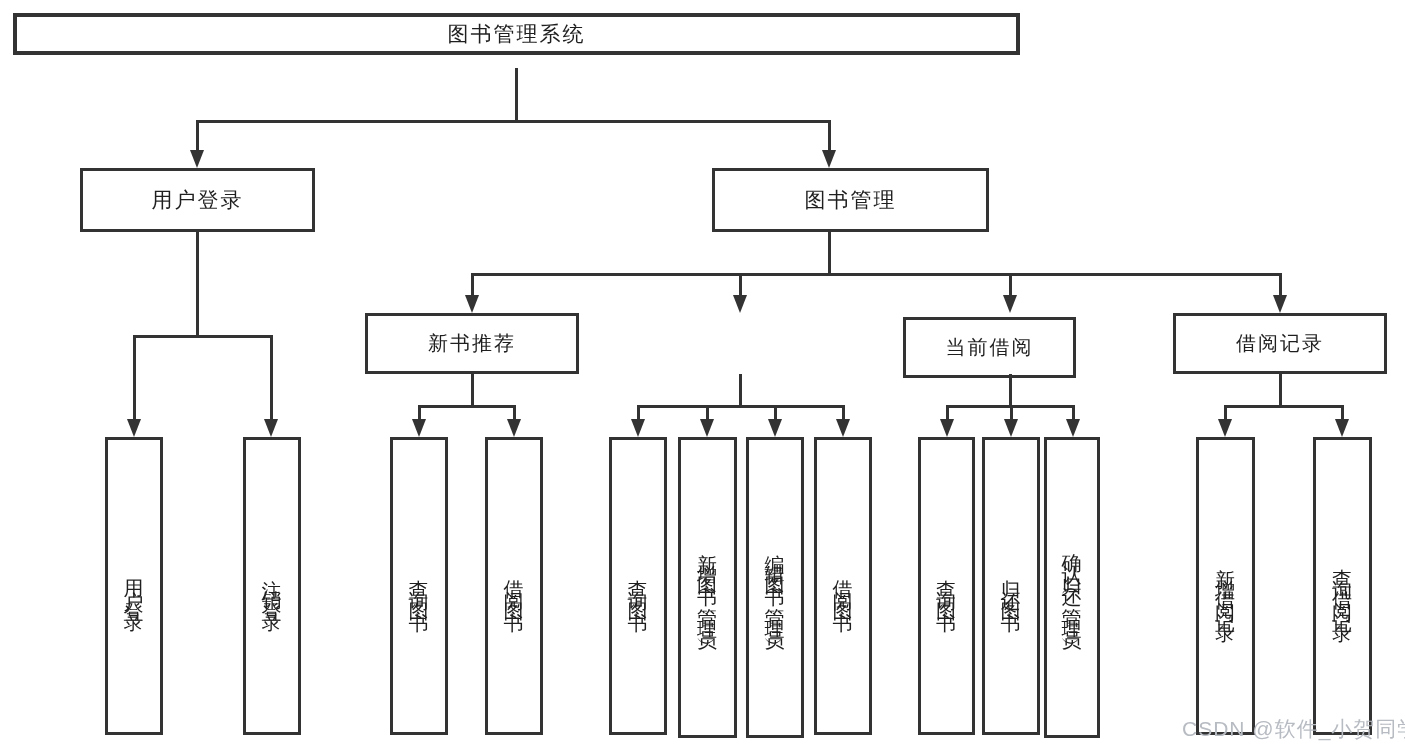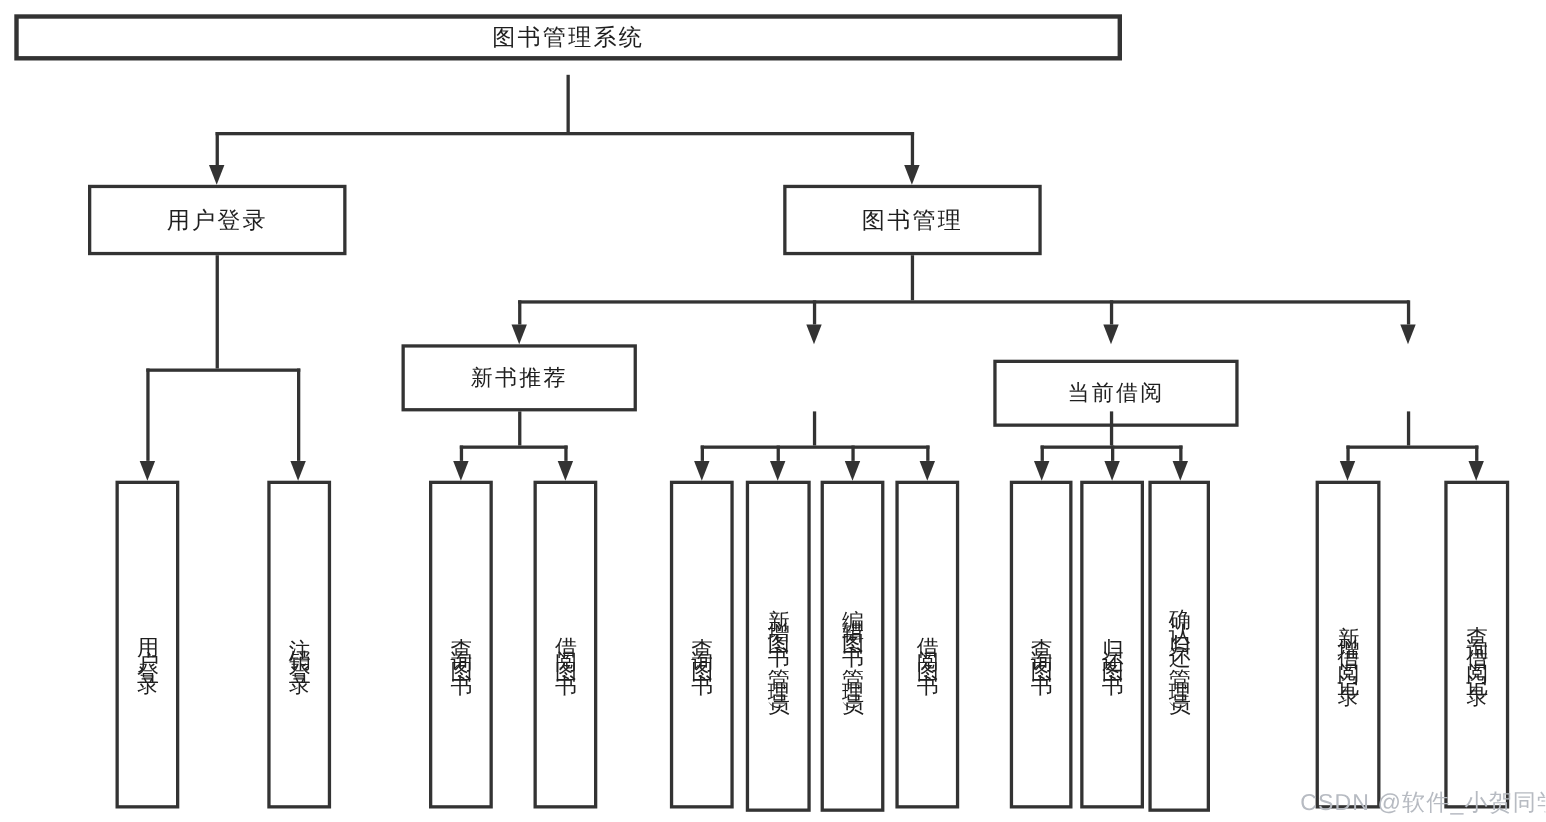--- a/index.html
+++ b/index.html
@@ -35,29 +35,32 @@
 
 <div class="canvas">
 
   <div class="box root" style="left:13px;top:13px;width:1007px;height:42px">
     <span>图书管理系统</span>
   </div>
 
   <div class="box l2" style="left:80px;top:168px;width:235px;height:64px">
     <span>用户登录</span>
   </div>
-  <div class="box l2" style="left:712px;top:168px;width:235px;height:64px">
+  <div class="box l2" style="left:712px;top:168px;width:277px;height:64px">
     <span>图书管理</span>
   </div>
 
   <div class="box l3" style="left:365px;top:313px;width:214px;height:61px">
     <span>新书推荐</span>
   </div>
-  <div class="box l3" style="left:903px;top:327px;width:223px;height:61px">
+  <div class="box l3" style="left:903px;top:317px;width:173px;height:61px">
     <span>当前借阅</span>
+  </div>
+  <div class="box l3" style="left:1173px;top:313px;width:214px;height:61px">
+    <span>借阅记录</span>
   </div>
 
   <div class="box leaf" style="left:105px;top:437px;width:58px;height:298px">
     <span class="vlabel">用户登录</span>
   </div>
   <div class="box leaf" style="left:243px;top:437px;width:58px;height:298px">
     <span class="vlabel">注销登录</span>
   </div>
 
   <div class="box leaf" style="left:390px;top:437px;width:58px;height:298px">

